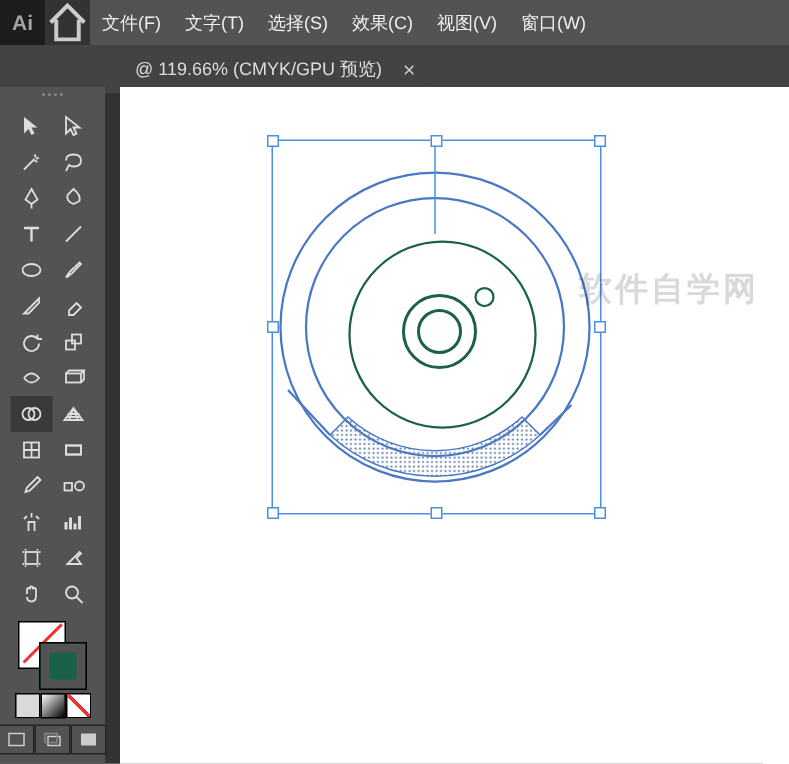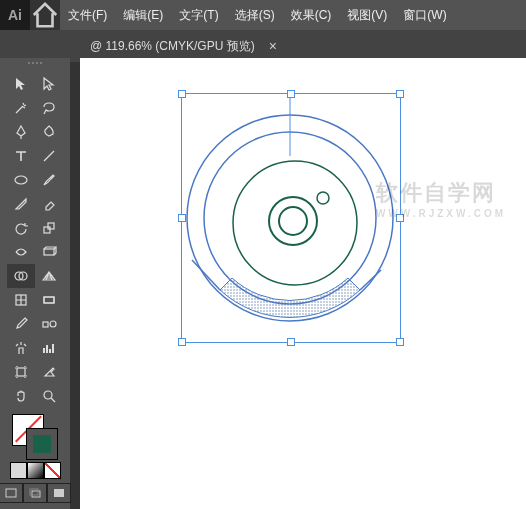--- a/index.html
+++ b/index.html
@@ -46,21 +46,20 @@
 
 <div class="topbar">
   <div class="logo">Ai</div>
   <div class="home-icon">
     <svg viewBox="0 0 16 16">
         <path d="M2 8 L8 2 L14 8 M4 7 V14 H12 V7" stroke="#ccc" fill="none" stroke-width="1.4"></path>
       </svg>
   </div>
   <div class="menu">
     <div class="menu-item">文件(F)</div>
-    <div class="menu-item">编辑(E)</div>
     <div class="menu-item">文字(T)</div>
     <div class="menu-item">选择(S)</div>
     <div class="menu-item">效果(C)</div>
     <div class="menu-item">视图(V)</div>
     <div class="menu-item">窗口(W)</div>
   </div>
 </div>
 
 <div class="tabbar">
   <div class="tab">
@@ -290,18 +289,17 @@
         <div class="handle h-tr"></div>
         <div class="handle h-l"></div>
         <div class="handle h-r"></div>
         <div class="handle h-bl"></div>
         <div class="handle h-b"></div>
         <div class="handle h-br"></div>
       </div>
 
       <div class="watermark">
         <span>软件自学网</span>
-        <small>WWW.RJZXW.COM</small>
       </div>
     </div>
   </div>
 
 </div>
 
 </body></html>

